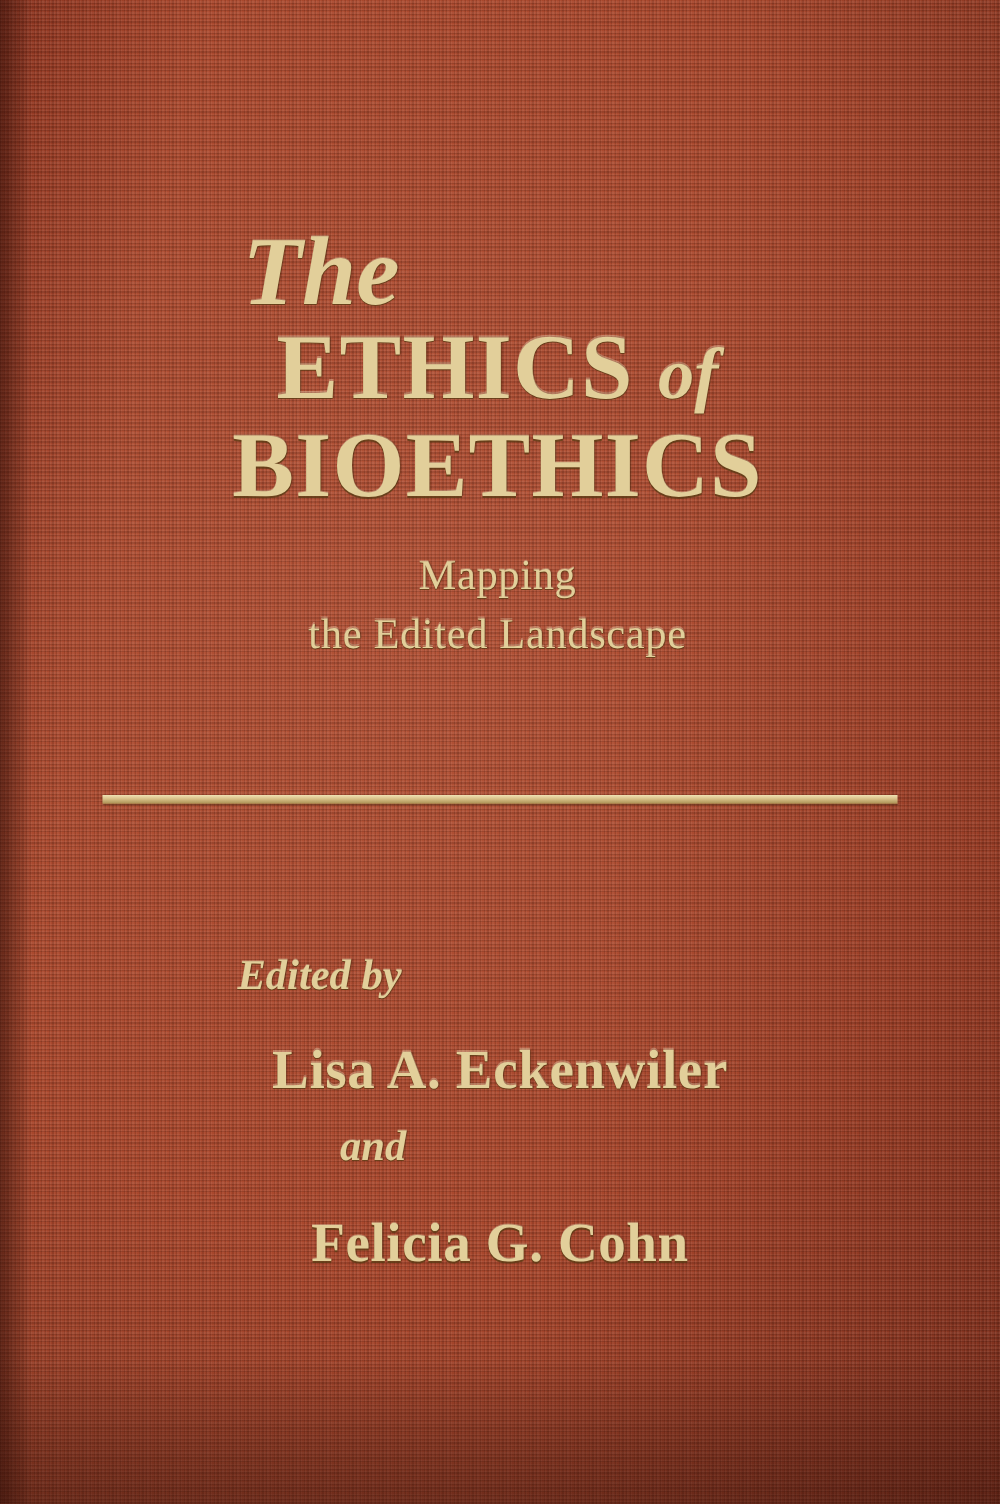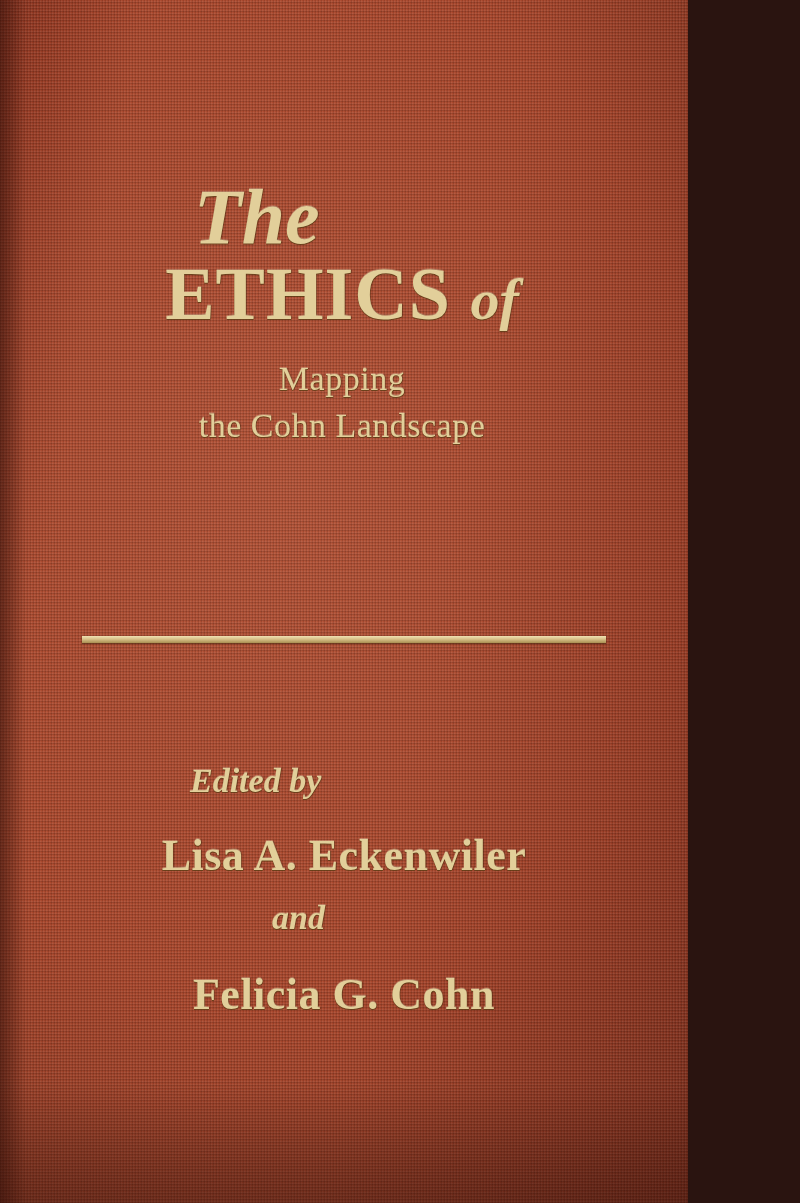--- a/index.html
+++ b/index.html
@@ -8,21 +8,21 @@
     background: #2a1410;
   }
   body {
     width: 800px;
     height: 1203px;
     overflow: hidden;
   }
 
   #book-cover {
     position: relative;
-    width: 688px;
+    width: 800px;
     height: 1203px;
     background-color: #a9472c;
     background-image:
       
       repeating-linear-gradient(0deg, rgba(0,0,0,0.11) 0px, rgba(0,0,0,0.11) 1px, rgba(255,255,255,0.05) 1px, rgba(255,255,255,0.05) 2px, rgba(0,0,0,0) 2px, rgba(0,0,0,0) 3px),
       repeating-linear-gradient(90deg, rgba(0,0,0,0.10) 0px, rgba(0,0,0,0.10) 1px, rgba(255,255,255,0.045) 1px, rgba(255,255,255,0.045) 2px, rgba(0,0,0,0) 2px, rgba(0,0,0,0) 3px),
       
       radial-gradient(ellipse 115% 85% at 42% 40%, rgba(200,110,80,0.30) 0%, rgba(160,65,40,0.05) 52%, rgba(60,18,10,0.42) 100%),
       linear-gradient(100deg, rgba(120,38,22,0.55) 0%, rgba(190,90,60,0.05) 16%, rgba(180,80,52,0.00) 60%, rgba(110,34,20,0.40) 100%);
     box-sizing: border-box;
@@ -165,23 +165,24 @@
   }
 </style>
 </head>
 <body>
 
 <div id="book-cover">
 
   <div class="title-block">
     <div class="line-the gold">The</div>
     <div class="line-ethics gold"><span>ETHICS</span> <span class="of">of</span></div>
+    <div class="line-bioethics gold">BIOETHICS</div>
     <div class="subtitle gold">
       <span class="sub-line-1">Mapping</span>
-      <span class="sub-line-2">the Cohn Landscape</span>
+      <span class="sub-line-2">the Edited Landscape</span>
     </div>
   </div>
 
   <div class="rule"></div>
 
   <div class="credits">
     <div class="edited-by gold">Edited by</div>
     <div class="editor-name gold">Lisa A. Eckenwiler</div>
     <div class="and-word gold">and</div>
     <div class="editor-name gold">Felicia G. Cohn</div>

